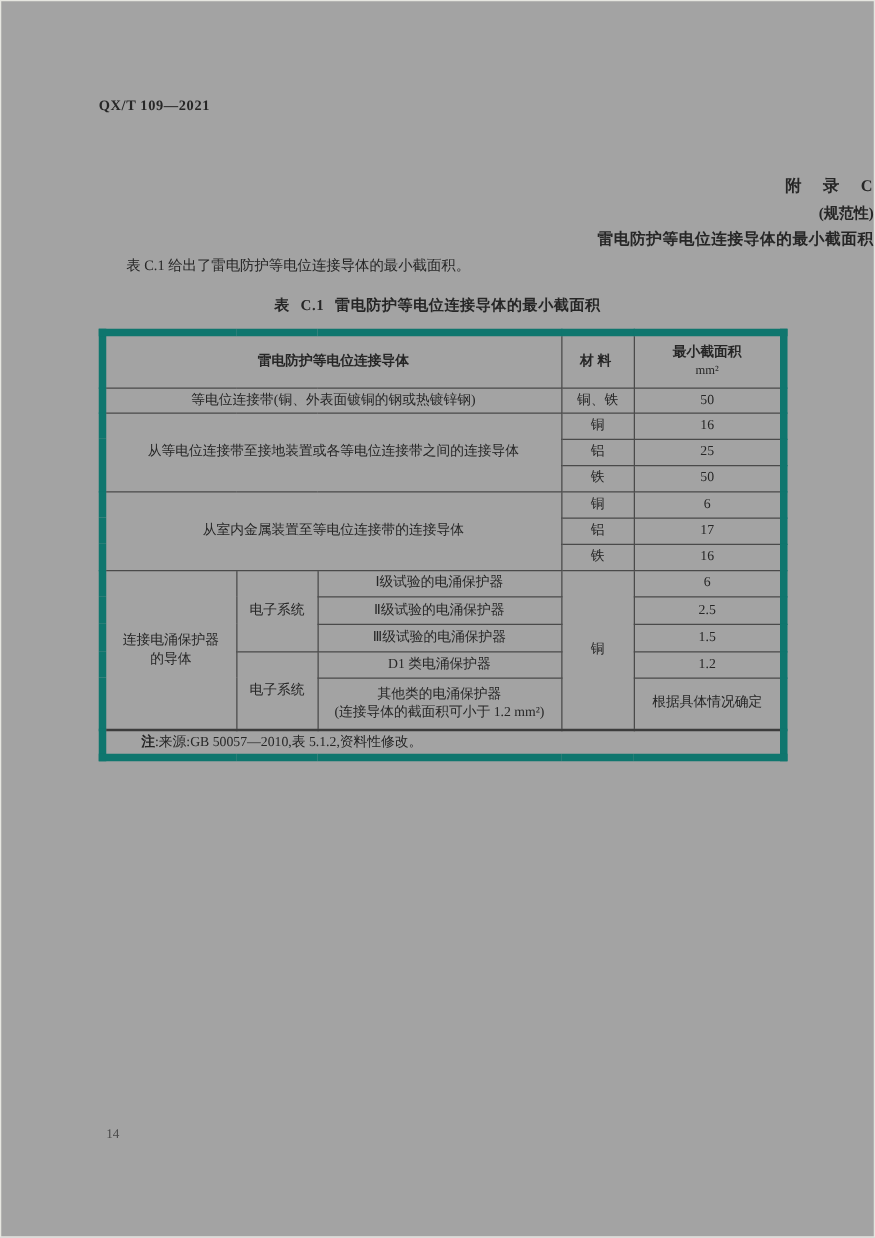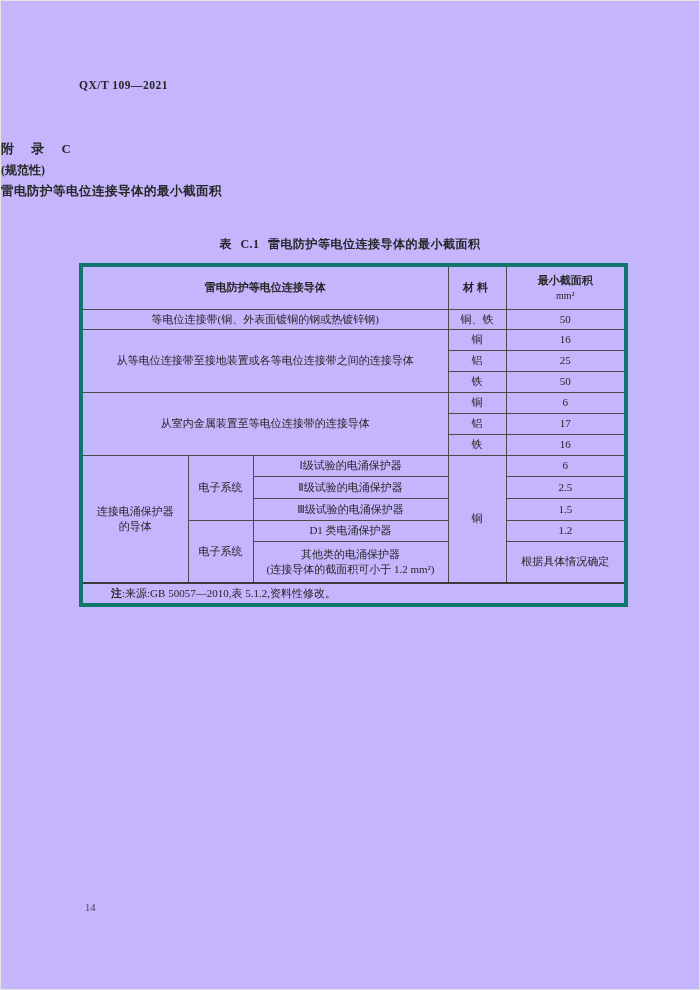--- a/index.html
+++ b/index.html
@@ -1,37 +1,37 @@
 <!DOCTYPE html>
 <html><head>
 <meta charset="utf-8">
 <style>
   html, body { margin: 0; padding: 0; background: #ffffff; }
   .page {
     position: relative;
     width: 700px;
     height: 990px;
-    background: #c4b5fd;
+    background: #a3a3a3;
     box-sizing: border-box;
     border: 1px solid #e6e6e0;
     font-family: "Liberation Serif", serif;
     color: #262626;
     overflow: hidden;
   }
   .doc-code {
     position: absolute;
     left: 78px; top: 78px;
     font-size: 11.5px;
     font-weight: bold;
     letter-spacing: 0.5px;
   }
   .center-line {
     position: absolute;
     left: 0; width: 100%;
-    text-align: left;
+    text-align: right;
     font-weight: bold;
   }
   .app-heading   { top: 139px; font-size: 13px;  word-spacing: 12px; letter-spacing: 1px; }
   .app-normative { top: 161px; font-size: 12px; }
   .app-title     { top: 182px; font-size: 12.5px; letter-spacing: 0.5px; }
   .intro {
     position: absolute;
     left: 100px; top: 204px;
     font-size: 11.5px;
   }
@@ -45,21 +45,21 @@
     word-spacing: 5px;
     letter-spacing: 0.5px;
   }
   table.main {
     position: absolute;
     left: 78px; top: 262px;
     width: 545px;
     border-collapse: collapse;
     table-layout: fixed;
     font-size: 11px;
-    border: 4px solid #0f766e;
+    border: 6px solid #0f766e;
   }
   table.main td {
     border: 1px solid #4a4a4a;
     text-align: center;
     vertical-align: middle;
     padding: 1px 3px;
     line-height: 1.35;
     overflow: hidden;
   }
   .th-cell { font-weight: bold; }
@@ -83,20 +83,21 @@
 <body>
 
 <div class="page">
 
   <div class="doc-code">QX/T 109—2021</div>
 
   <div class="center-line app-heading">附 录 C</div>
   <div class="center-line app-normative">(规范性)</div>
   <div class="center-line app-title">雷电防护等电位连接导体的最小截面积</div>
 
+  <div class="intro">表 C.1 给出了雷电防护等电位连接导体的最小截面积。</div>
 
   <div class="tbl-caption">表 C.1 雷电防护等电位连接导体的最小截面积</div>
 
   <table class="main">
     <colgroup>
       <col style="width:107px">
         <col style="width:65px">
         <col style="width:195px">
         <col style="width:58px">
         <col style="width:120px">

